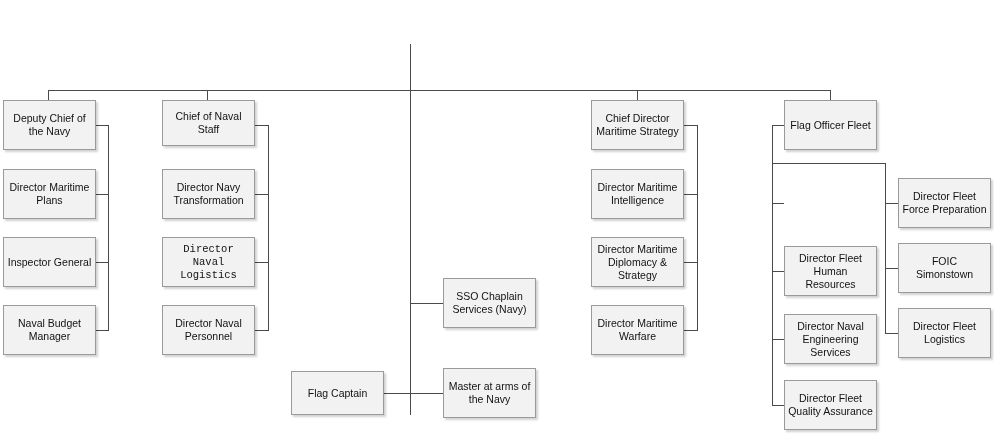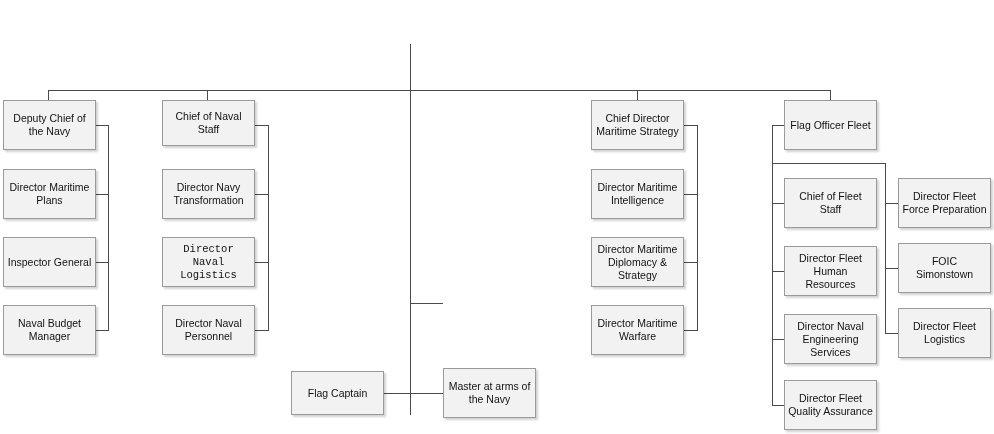--- a/index.html
+++ b/index.html
@@ -126,43 +126,43 @@
   <div class="node" style="left:591px;top:237px;width:93px;height:50px;">
     <span>Director Maritime Diplomacy &amp; Strategy</span>
   </div>
   <div class="node" style="left:591px;top:305px;width:93px;height:50px;">
     <span>Director Maritime Warfare</span>
   </div>
 
   <div class="node" style="left:784px;top:100px;width:93px;height:50px;">
     <span>Flag Officer Fleet</span>
   </div>
-  <div class="node" style="left:784px;top:178px;width:93px;height:50px;">
-    <span>Chief of Fleet Staff</span>
-  </div>
   <div class="node" style="left:784px;top:246px;width:93px;height:50px;">
     <span>Director Fleet Human Resources</span>
   </div>
   <div class="node" style="left:784px;top:314px;width:93px;height:50px;">
     <span>Director Naval Engineering Services</span>
   </div>
   <div class="node" style="left:784px;top:380px;width:93px;height:50px;">
     <span>Director Fleet Quality Assurance</span>
   </div>
 
   <div class="node" style="left:898px;top:178px;width:93px;height:50px;">
     <span>Director Fleet Force Preparation</span>
   </div>
   <div class="node" style="left:898px;top:308px;width:93px;height:50px;">
     <span>Director Fleet Logistics</span>
   </div>
   <div class="node" style="left:898px;top:243px;width:93px;height:50px;">
     <span>FOIC Simonstown</span>
   </div>
 
+  <div class="node" style="left:443px;top:278px;width:93px;height:50px;">
+    <span>SSO Chaplain Services (Navy)</span>
+  </div>
   <div class="node" style="left:291px;top:371px;width:93px;height:44px;">
     <span>Flag Captain</span>
   </div>
   <div class="node" style="left:443px;top:368px;width:93px;height:50px;">
     <span>Master at arms of the Navy</span>
   </div>
 
 </div>
 
 </body></html>

